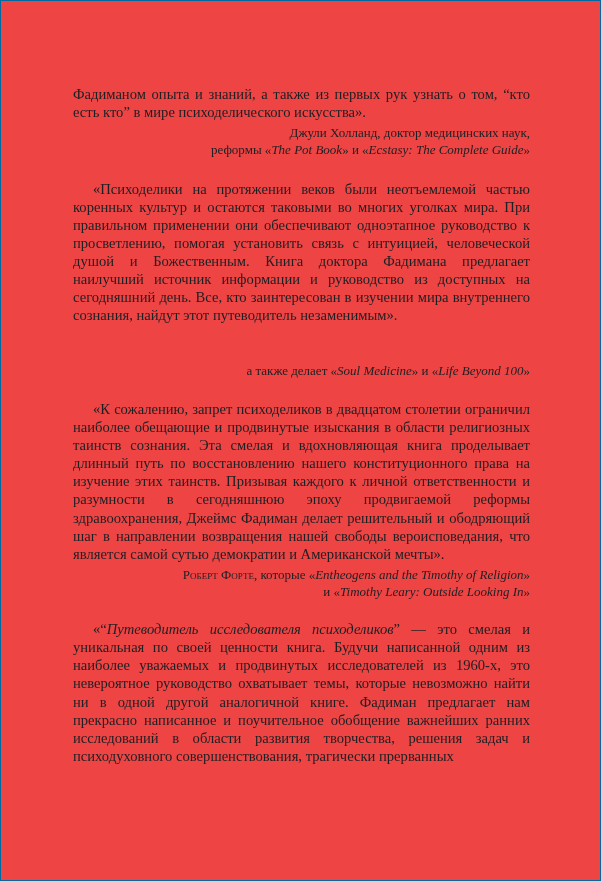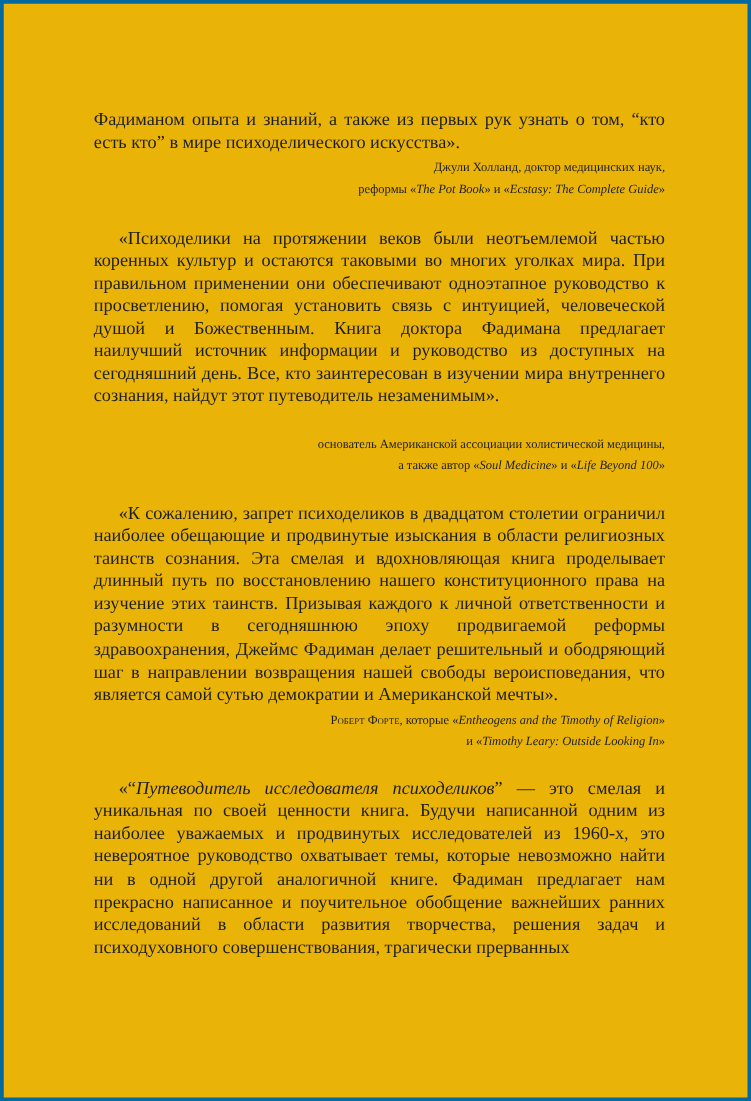--- a/index.html
+++ b/index.html
@@ -7,22 +7,22 @@
     margin: 0;
     padding: 0;
     background: #ffffff;
   }
 
   .page {
     position: relative;
     width: 601px;
     height: 881px;
     box-sizing: border-box;
-    background: #eab308;
-    border: 3px solid #0369a1;
+    background: #ef4444;
+    border: 1px solid #0369a1;
     overflow: hidden;
     font-family: "Liberation Serif", "DejaVu Serif", serif;
     color: #1d1f23;
     -webkit-font-smoothing: antialiased;
   }
 
   .text-column {
     position: absolute;
     left: 72px;
     top: 84px;
@@ -46,21 +46,21 @@
   }
 
   
   .para.continued {
     text-indent: 0;
   }
 
   
   .attribution {
     margin: 0;
-    font-size: 10px;
+    font-size: 13px;
     line-height: 17.2px;
     text-align: right;
     color: #1d1f23;
   }
 
   .attribution em,
   .para em {
   }
 
   .smallcaps {
@@ -90,22 +90,22 @@
     </p>
 
     <div class="gap-block"></div>
 
     <p class="para indent">«Психоделики на протяжении веков были неотъемлемой частью коренных культур и остаются таковыми во многих уголках мира. При правильном применении они обеспечивают одноэтапное руководство к просветлению, помогая установить связь с интуицией, человеческой душой и Божественным. Книга доктора Фадимана предлагает наилучший источник информации и руководство из доступных на сегодняшний день. Все, кто заинтересован в изучении мира внутреннего сознания, найдут этот путеводитель незаменимым».</p>
 
     <div class="gap-attr"></div>
 
     <p class="attribution">
       <br>
-      <span>основатель Американской ассоциации холистической медицины,</span><br>
-      <span>а также автор «</span><em>Soul Medicine</em><span>» и «</span><em>Life Beyond 100</em><span>»</span>
+      <br>
+      <span>а также делает «</span><em>Soul Medicine</em><span>» и «</span><em>Life Beyond 100</em><span>»</span>
     </p>
 
     <div class="gap-block"></div>
 
     <p class="para indent">«К сожалению, запрет психоделиков в двадцатом столетии ограничил наиболее обещающие и продвинутые изыскания в области религиозных таинств сознания. Эта смелая и вдохновляющая книга проделывает длинный путь по восстановлению нашего конституционного права на изучение этих таинств. Призывая каждого к личной ответственности и разумности в сегодняшнюю эпоху продвигаемой реформы здравоохранения, Джеймс Фадиман делает решительный и ободряющий шаг в направлении возвращения нашей свободы вероисповедания, что является самой сутью демократии и Американской мечты».</p>
 
     <div class="gap-attr"></div>
 
     <p class="attribution">
       <span class="smallcaps">Роберт Форте</span><span>, которые «</span><em>Entheogens and the Timothy of Religion</em><span>»</span><br>

